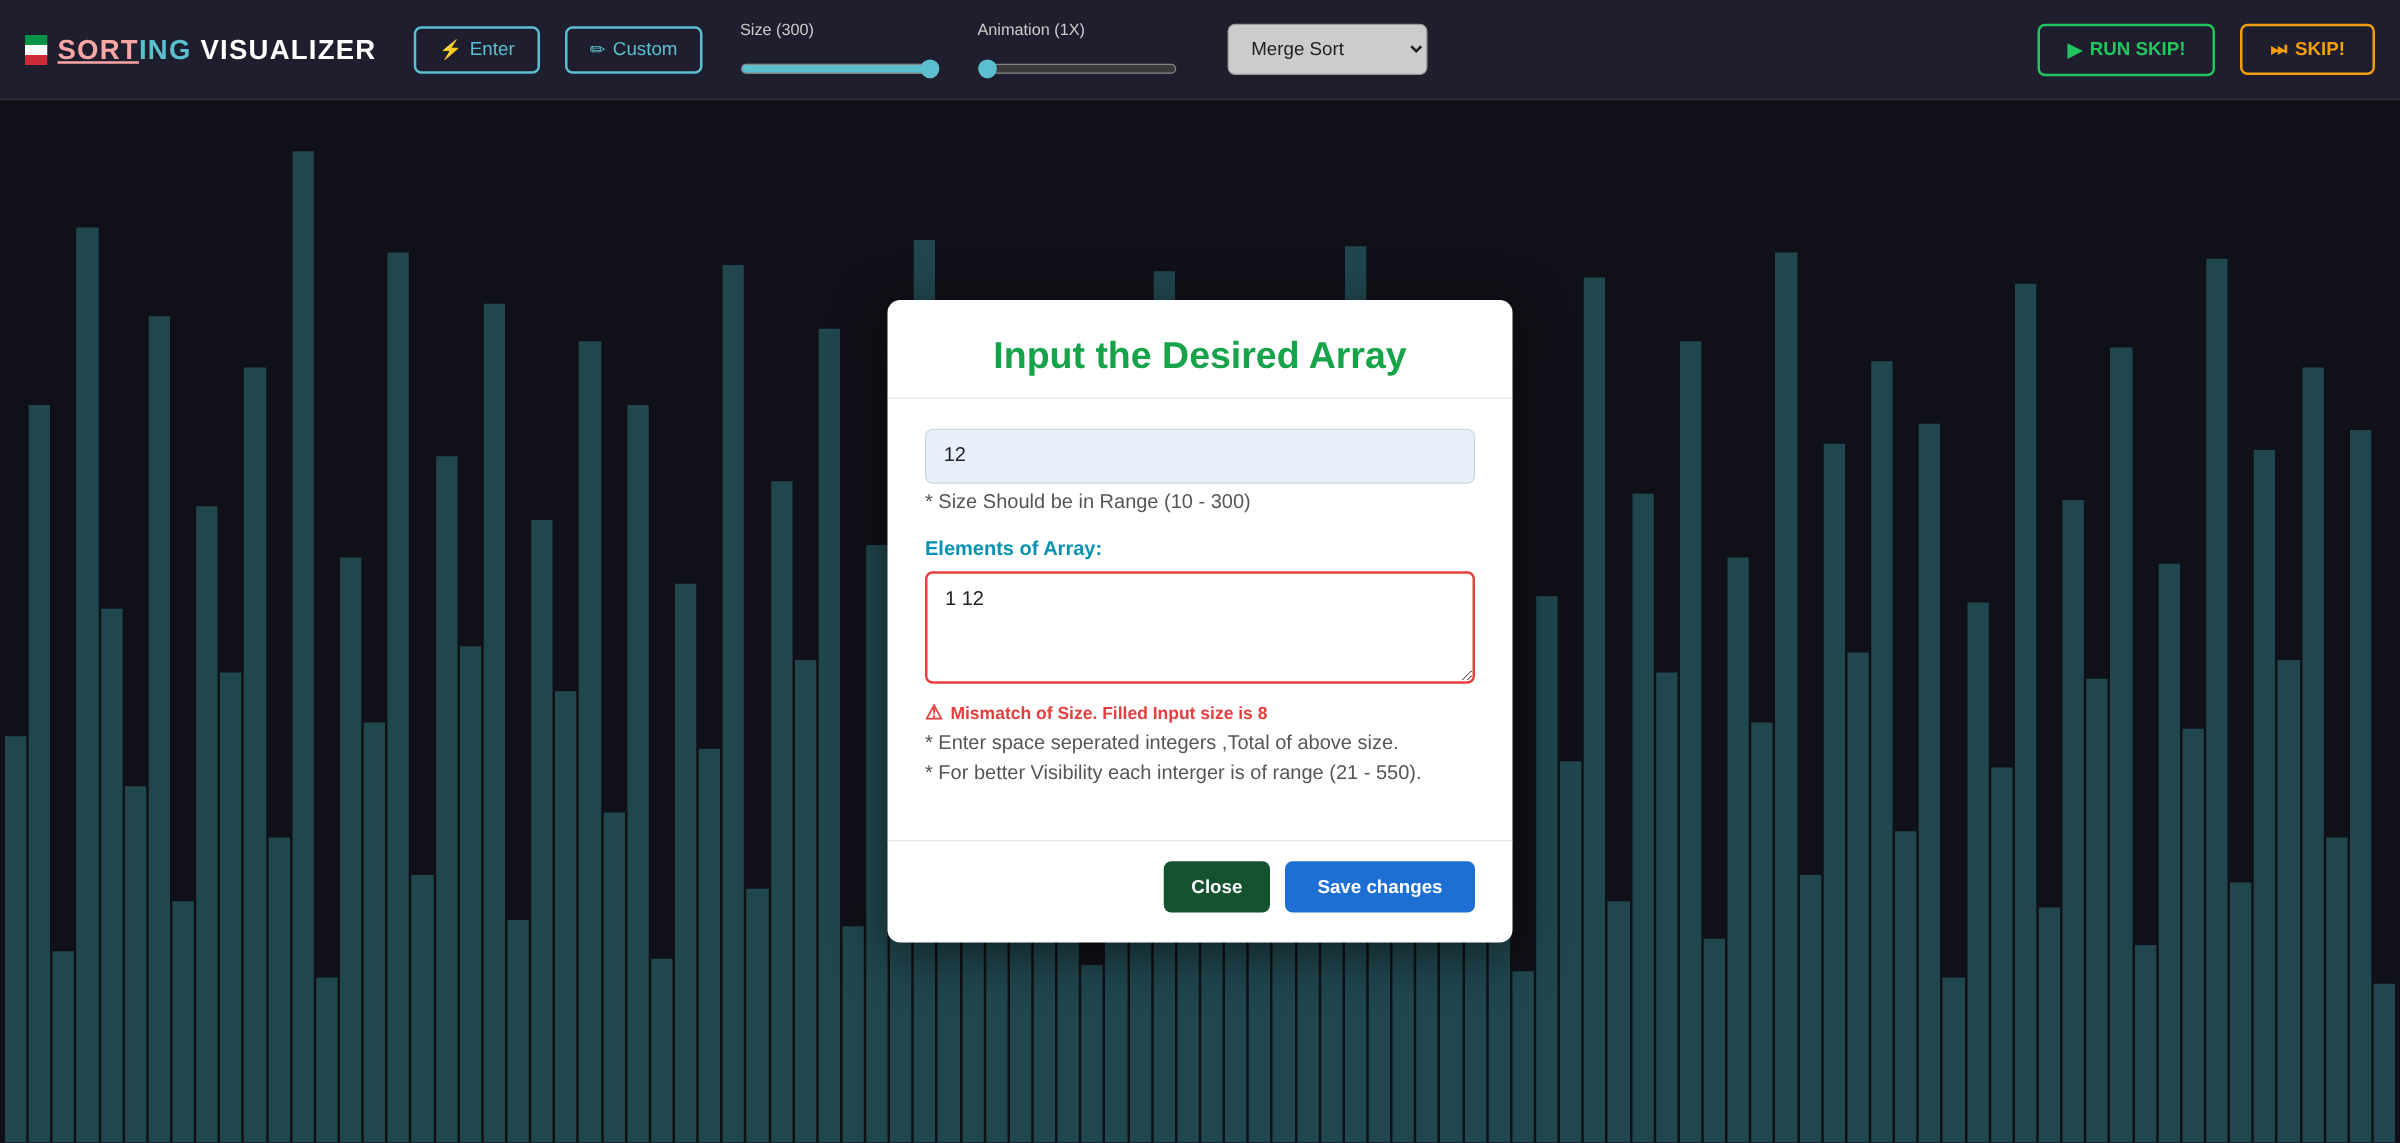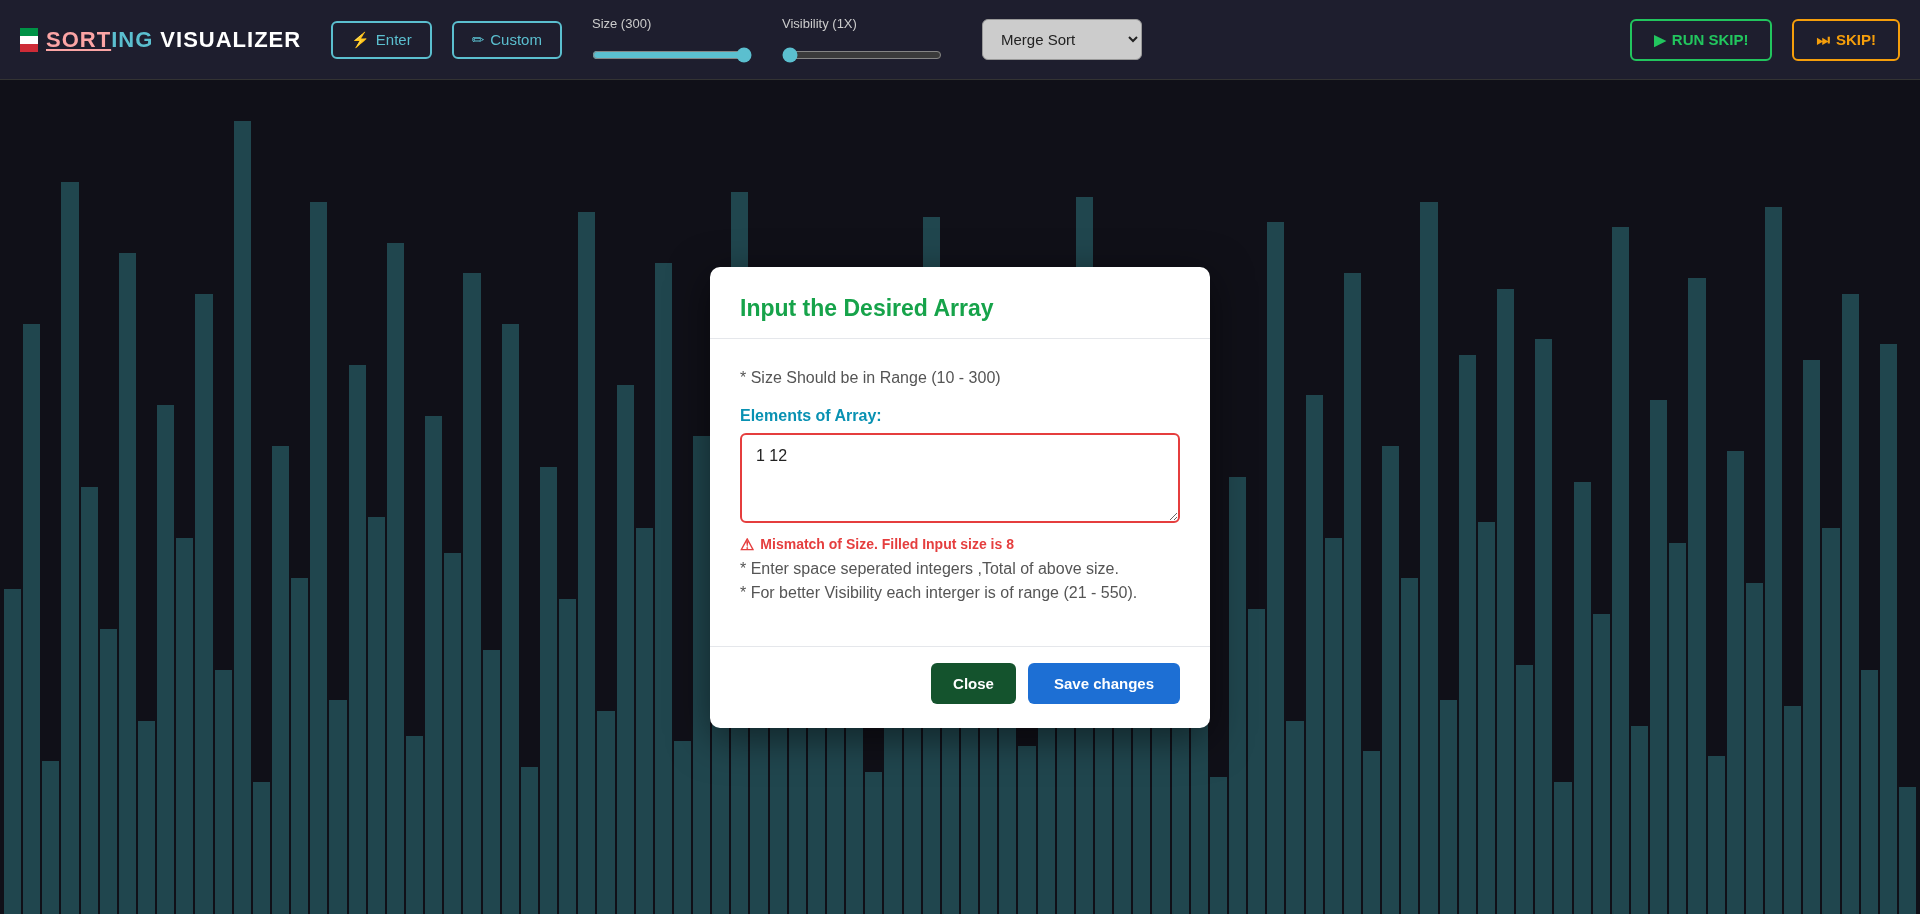--- a/index.html
+++ b/index.html
@@ -187,21 +187,22 @@
       box-shadow: 0 10px 40px rgba(0,0,0,0.5);
       overflow: hidden;
     }
 
     .modal-header {
       padding: 28px 30px 16px;
       border-bottom: 1px solid #e5e7eb;
     }
 
     .modal-title {
-      font-size: 23px;
+      text-align: center;
+      font-size: 30px;
       font-weight: 700;
       color: #16a34a;
     }
 
     .modal-body {
       padding: 24px 30px;
     }
 
     .form-label {
       font-size: 16px;
@@ -315,21 +316,21 @@
     <span>✏</span>
     <span>Custom</span>
   </button>
 
   <div class="slider-group">
     <span class="slider-label">Size (300)</span>
     <input type="range" min="10" max="300" value="300" style="">
   </div>
 
   <div class="slider-group">
-    <span class="slider-label">Visibility (1X)</span>
+    <span class="slider-label">Animation (1X)</span>
     <input type="range" min="1" max="10" value="1" style="">
   </div>
 
   <select class="sort-select">
     <option>Merge Sort</option>
     <option>Bubble Sort</option>
     <option>Quick Sort</option>
     <option>Heap Sort</option>
     <option>Insertion Sort</option>
   </select>
@@ -452,20 +453,21 @@
     </div>
 
   <div class="modal-overlay">
     <div class="modal">
       <div class="modal-header">
         <h2 class="modal-title">Input the Desired Array</h2>
       </div>
       <div class="modal-body">
 
         <div class="form-group">
+          <input type="text" class="form-input" value="12" style="">
           <p class="hint-text">* Size Should be in Range (10 - 300)</p>
         </div>
 
         <div class="form-group">
           <label class="form-label">Elements of Array:</label>
           <textarea class="form-textarea" style="">1 12</textarea>
           <div class="error-msg">
             <span class="warning-icon">⚠</span>
             <span>Mismatch of Size. Filled Input size is 8</span>
           </div>

